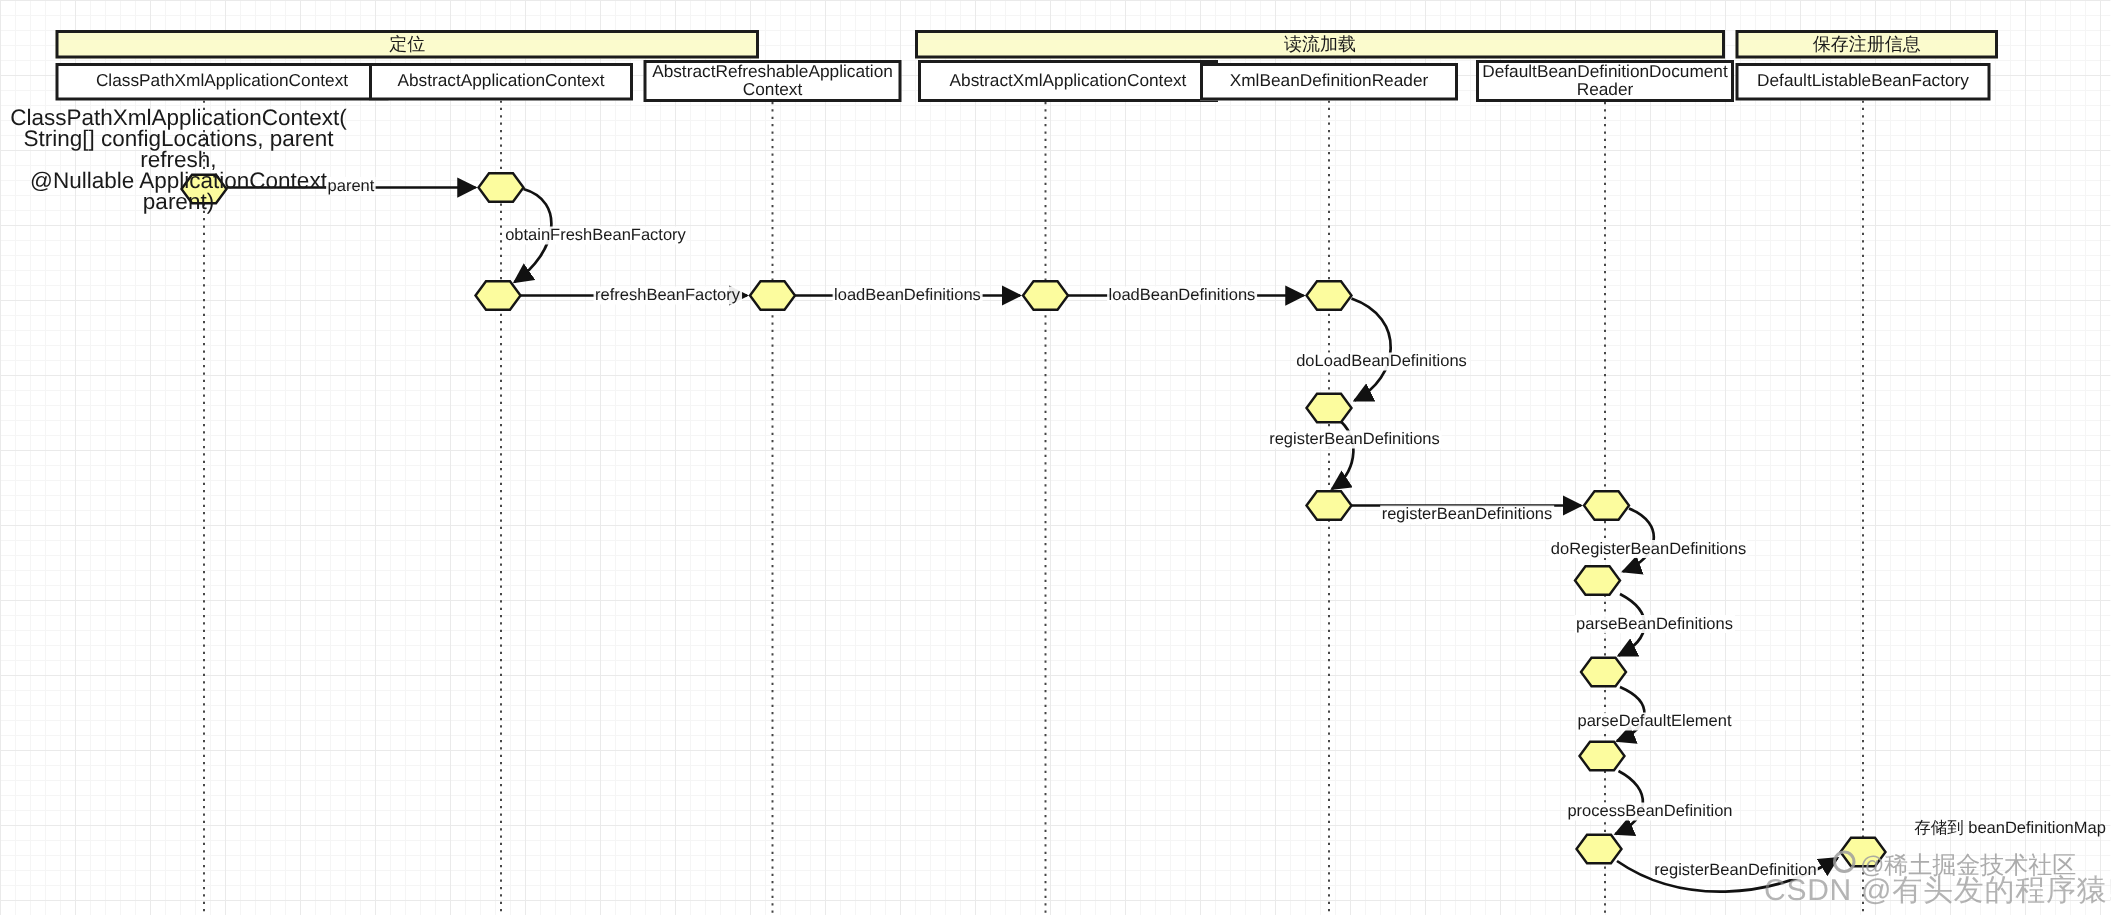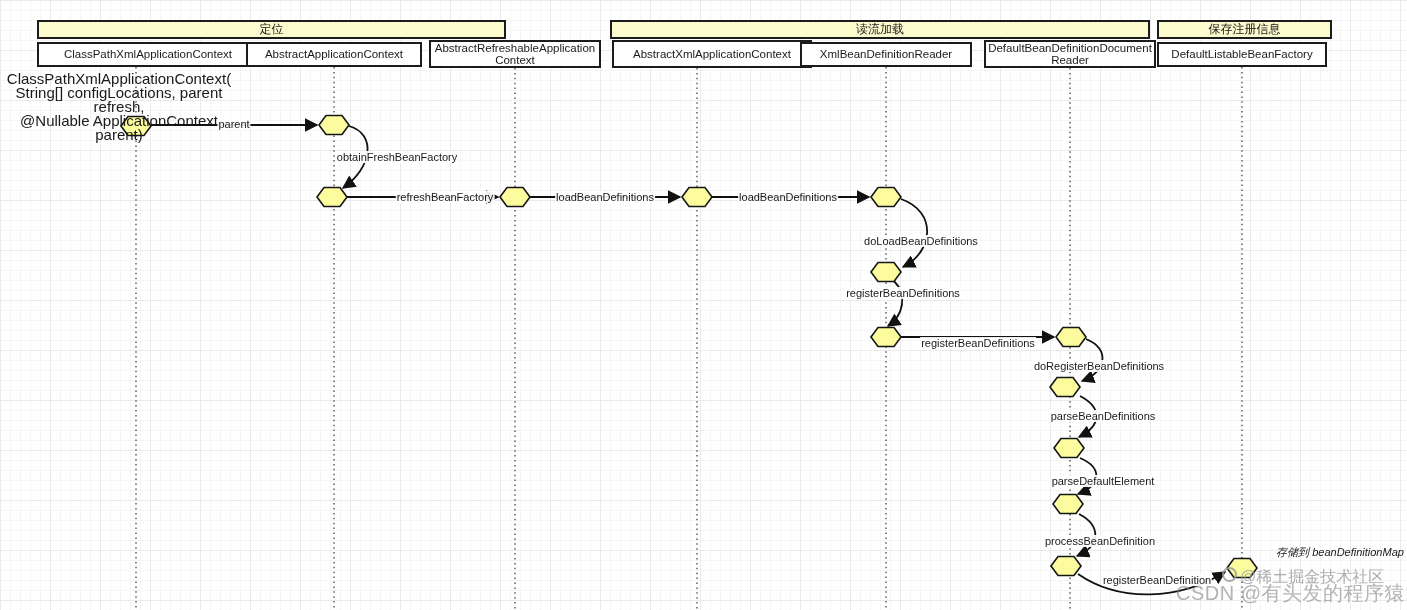--- a/index.html
+++ b/index.html
@@ -153,21 +153,21 @@
   <div class="lbl" style="left:788px;top:197px;">loadBeanDefinitions</div>
   <div class="lbl" style="left:921px;top:241px;">doLoadBeanDefinitions</div>
   <div class="lbl" style="left:903px;top:293px;">registerBeanDefinitions</div>
   <div class="lbl" style="left:978px;top:343px;">registerBeanDefinitions</div>
   <div class="lbl" style="left:1099px;top:366px;">doRegisterBeanDefinitions</div>
   <div class="lbl" style="left:1103px;top:416px;">parseBeanDefinitions</div>
   <div class="lbl" style="left:1103px;top:481px;">parseDefaultElement</div>
   <div class="lbl" style="left:1100px;top:541px;">processBeanDefinition</div>
   <div class="lbl" style="left:1157px;top:580px;">registerBeanDefinition</div>
 
-  <div class="lbl annot" style="left:1340px;top:552px;font-style:italic;">存储到 beanDefinitionMap</div>
+  <div class="lbl annot" style="left:1340px;top:552px;">存储到 beanDefinitionMap</div>
 
   <div class="wm" id="wm-juejin">
     <span class="ring"></span>
     <span>@稀土掘金技术社区</span>
   </div>
   <div class="wm" id="wm-csdn">CSDN @有头发的程序猿!</div>
 
 </div>
 
 </body></html>

